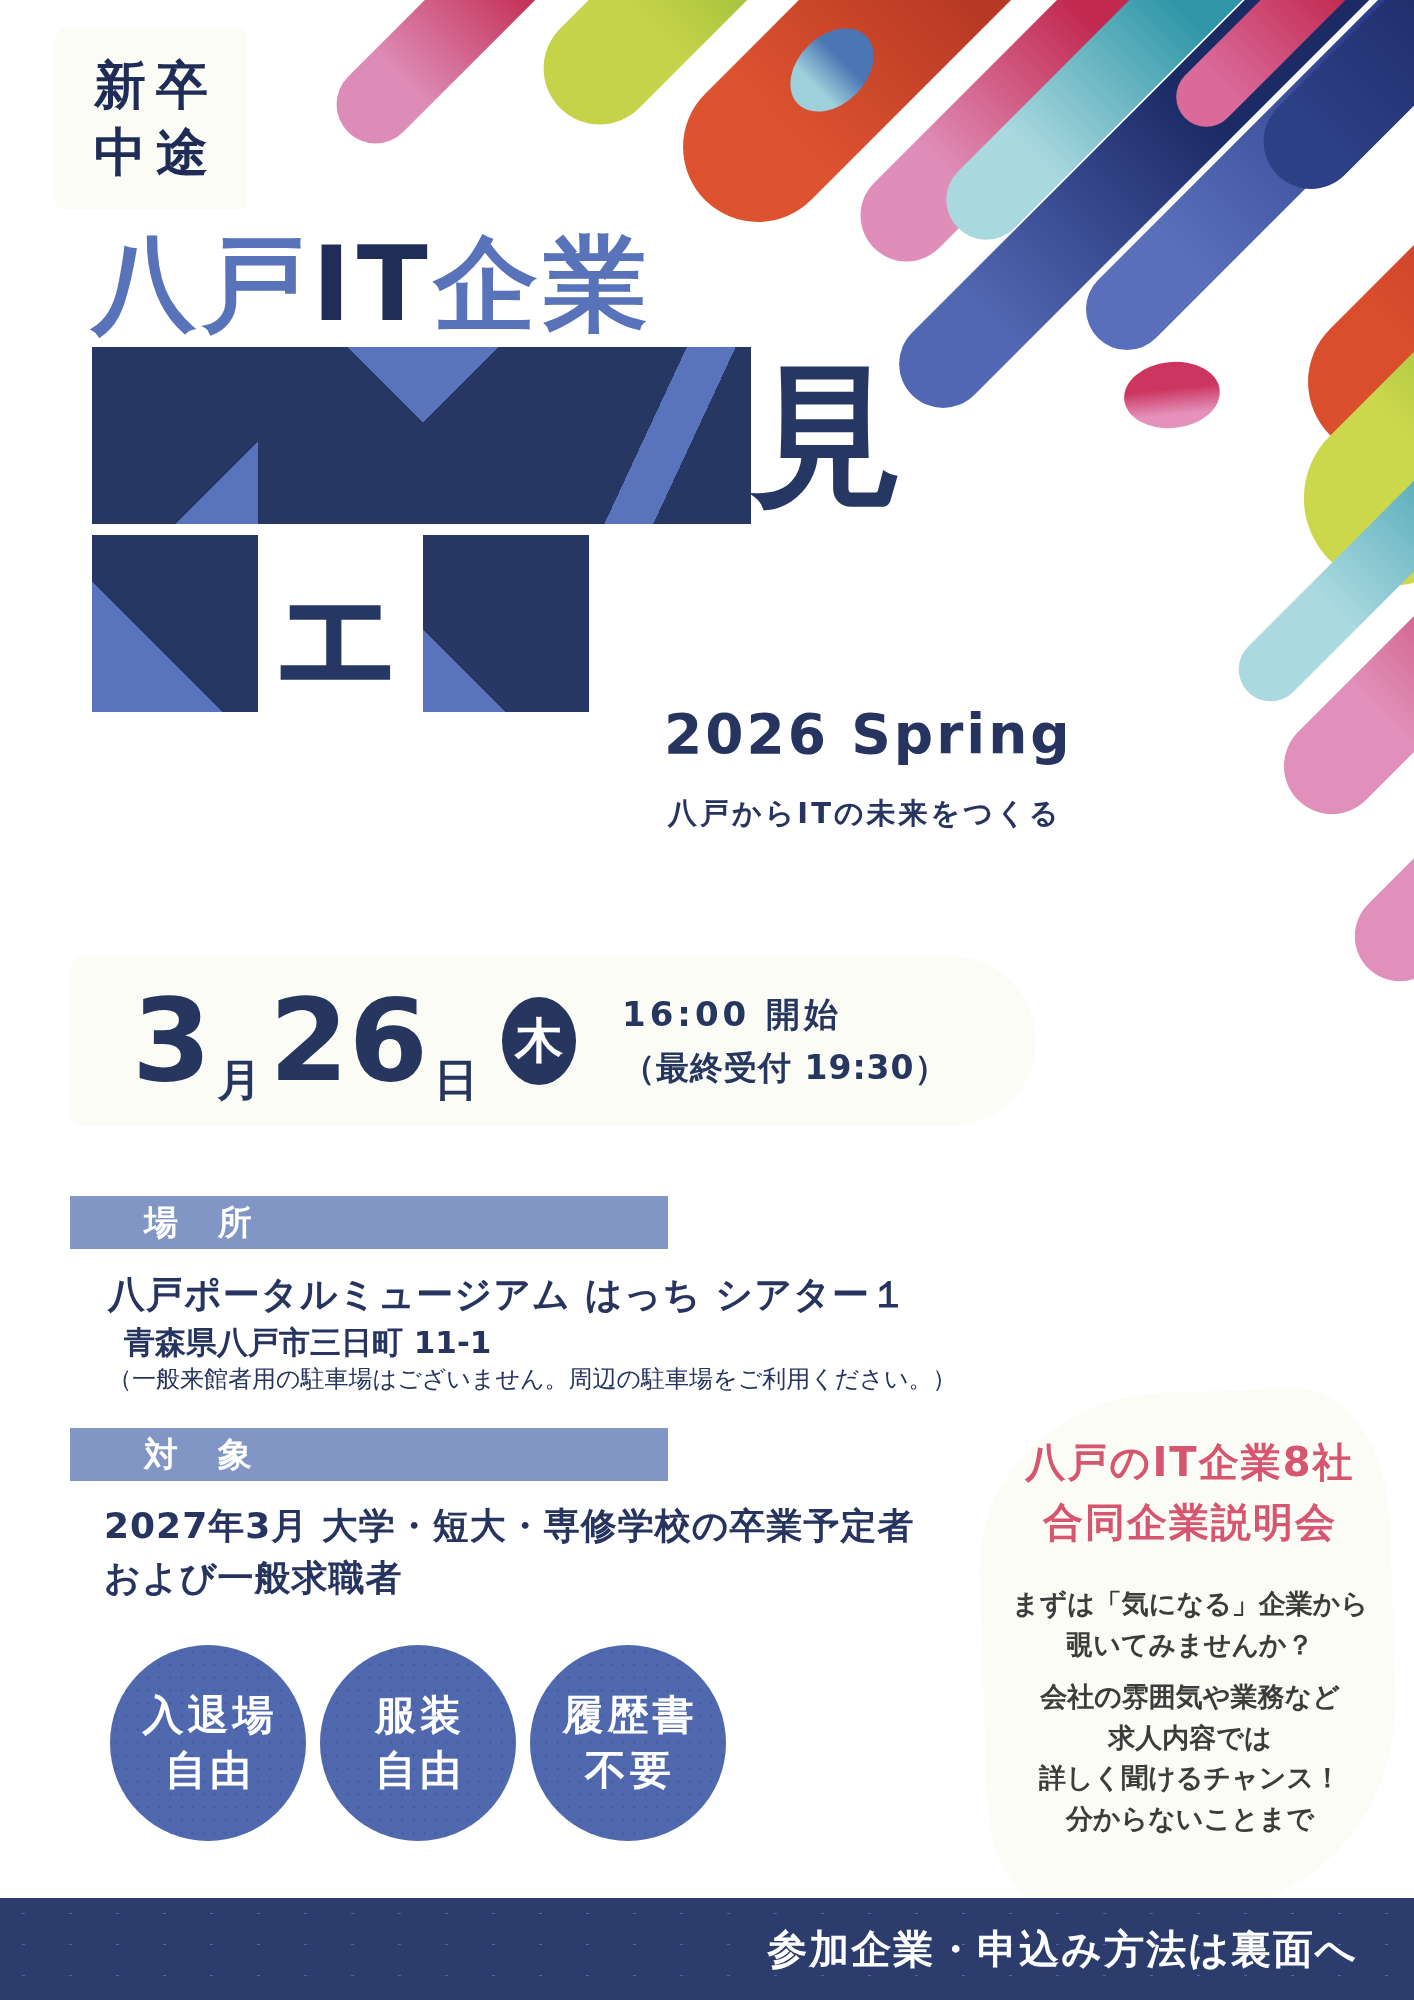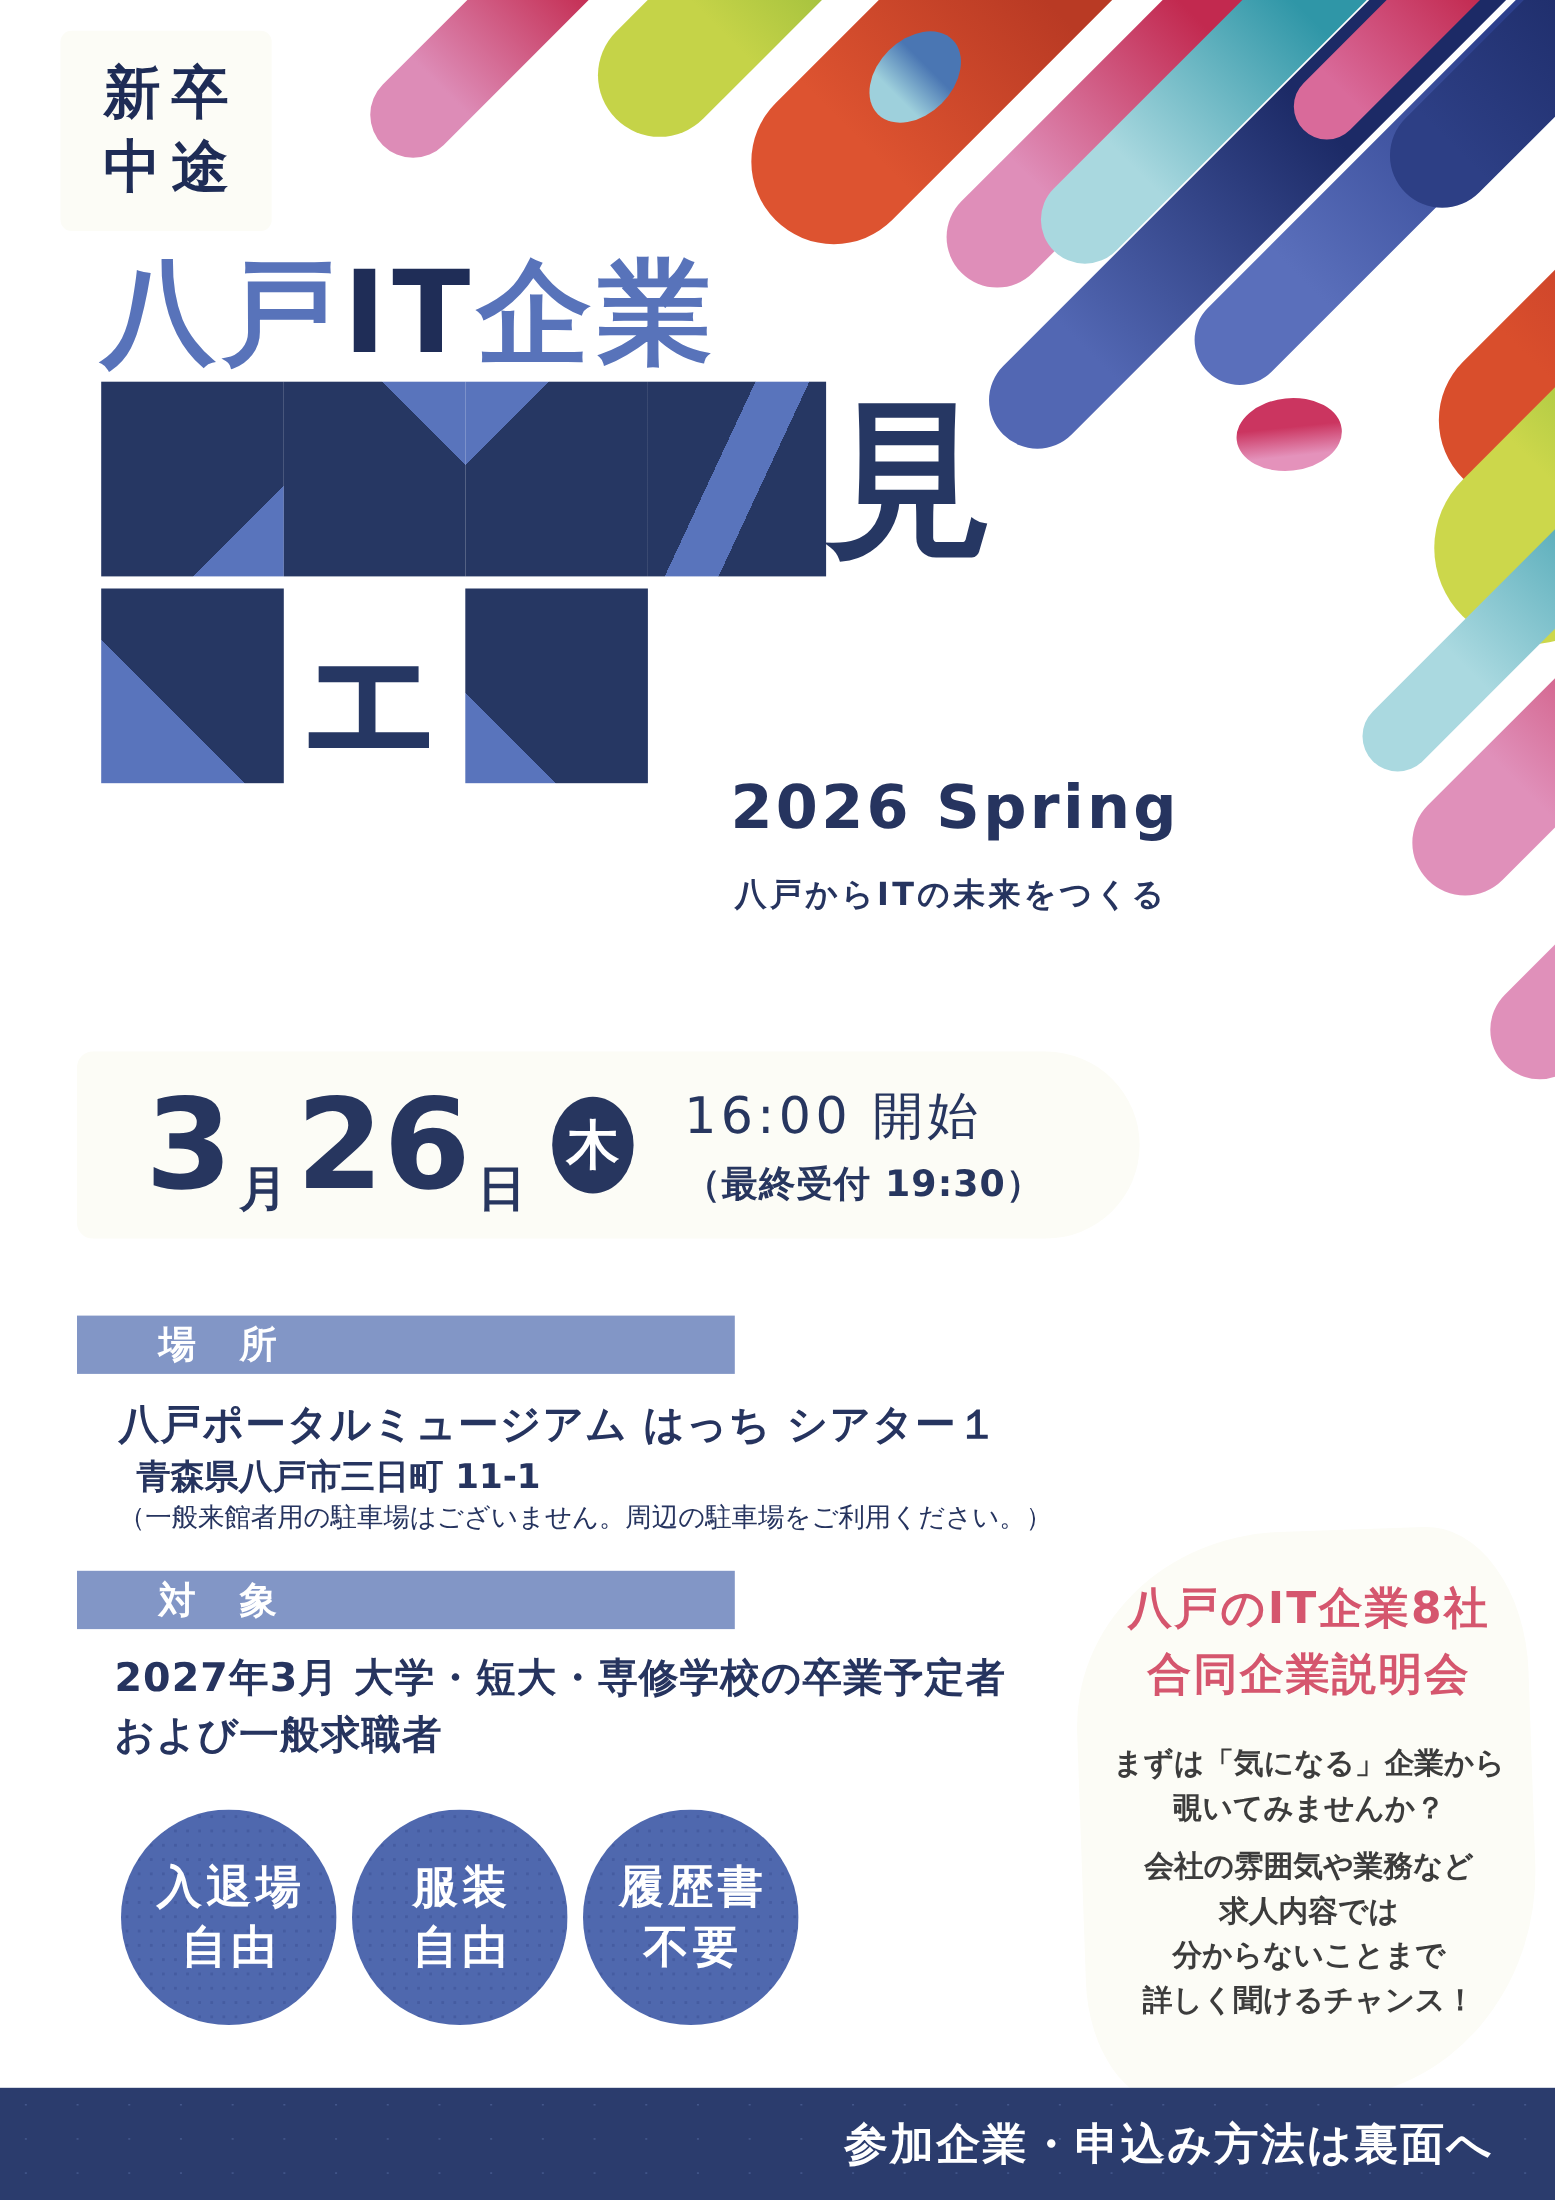--- a/index.html
+++ b/index.html
@@ -60,21 +60,21 @@
     display:flex; align-items:center; padding-left:62px; color:#27365f;
   }
   .d-big { font-size:114px; font-weight:bold; line-height:1; letter-spacing:0; }
   .d-unit { font-size:44px; font-weight:bold; align-self:flex-end; margin:0 8px 16px 6px; }
   .d-wd {
     width:74px; height:88px; border-radius:50%; background:#27365f; color:#fff;
     font-size:48px; font-weight:bold; display:flex; align-items:center; justify-content:center;
     margin-left:16px;
   }
   .d-timeblock { margin-left:46px; }
-  .d-time { font-size:46px; font-weight:normal; letter-spacing:4px; }
+  .d-time { font-size:34px; font-weight:bold; letter-spacing:4px; }
   .d-recep { font-size:33px; font-weight:bold; margin-top:8px; letter-spacing:1px; }
   
   .sec-bar {
     position:absolute; left:70px; width:598px; height:53px; z-index:2;
     background:#8296c6; color:#fff; font-size:34px; font-weight:bold; letter-spacing:14px;
     display:flex; align-items:center; padding-left:74px;
   }
   .bar-place { top:1196px; }
   .bar-target { top:1428px; }
   .venue { position:absolute; left:108px; top:1270px; z-index:2;
@@ -213,22 +213,22 @@
       <span style="display:block;">八戸のIT企業8社</span>
       <span style="display:block;">合同企業説明会</span>
     </div>
     <div class="info-para1">
       <span style="display:block;">まずは「気になる」企業から</span>
       <span style="display:block;">覗いてみませんか？</span>
     </div>
     <div class="info-para2">
       <span style="display:block;">会社の雰囲気や業務など</span>
       <span style="display:block;">求人内容では</span>
+      <span style="display:block;">詳しく聞けるチャンス！</span>
       <span style="display:block;">分からないことまで</span>
-      <span style="display:block;">詳しく聞けるチャンス！</span>
     </div>
   </div>
 
   <div class="footer">
     <span class="footer-text">参加企業・申込み方法は裏面へ</span>
   </div>
 
 </div>
 
 </body></html>

